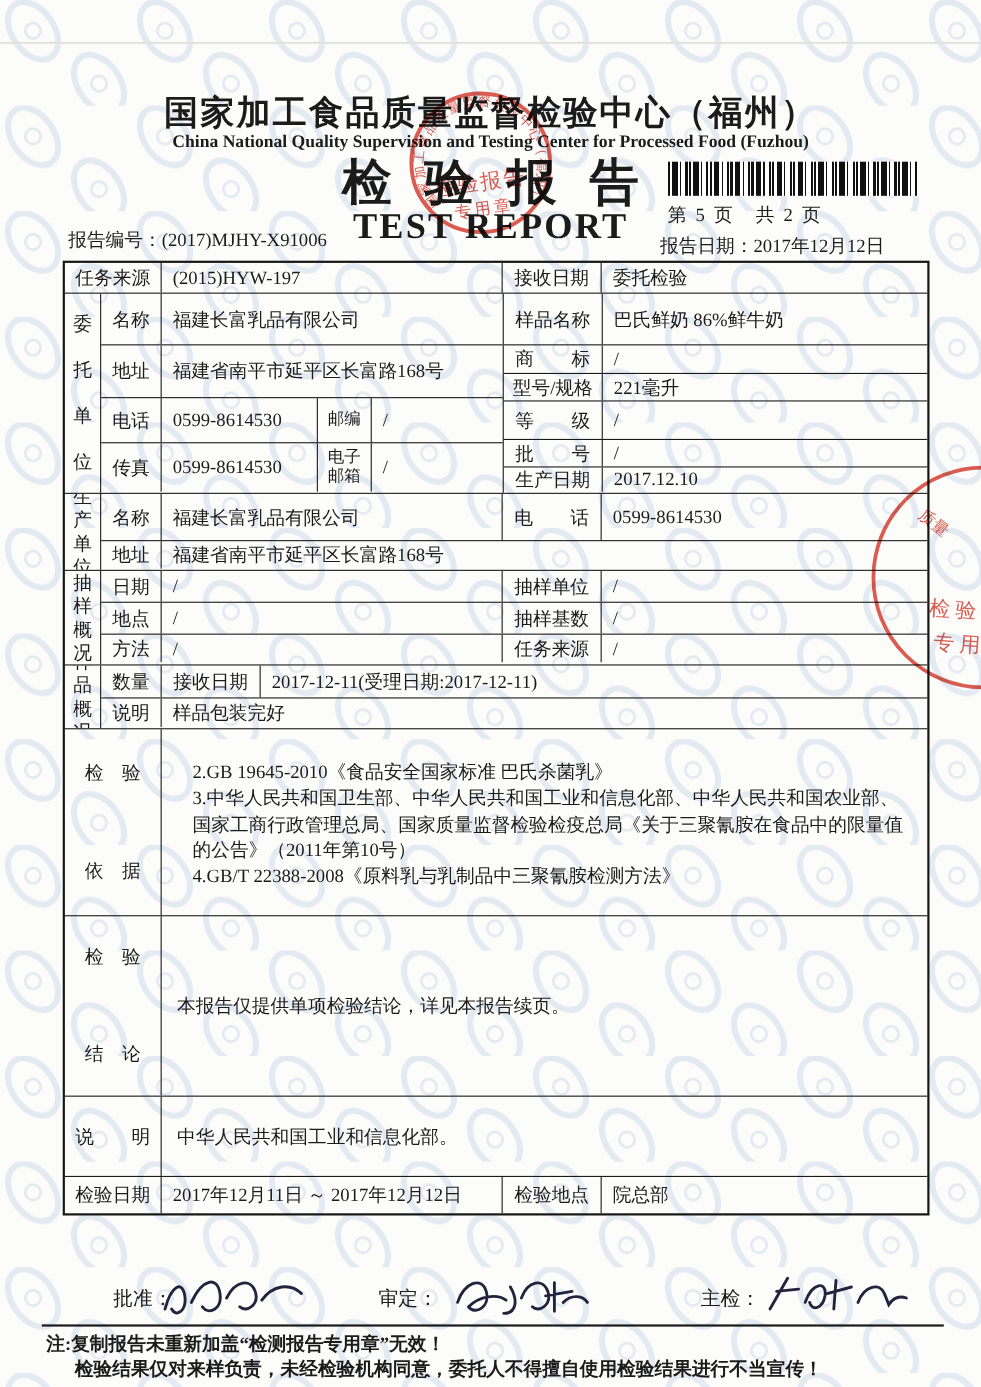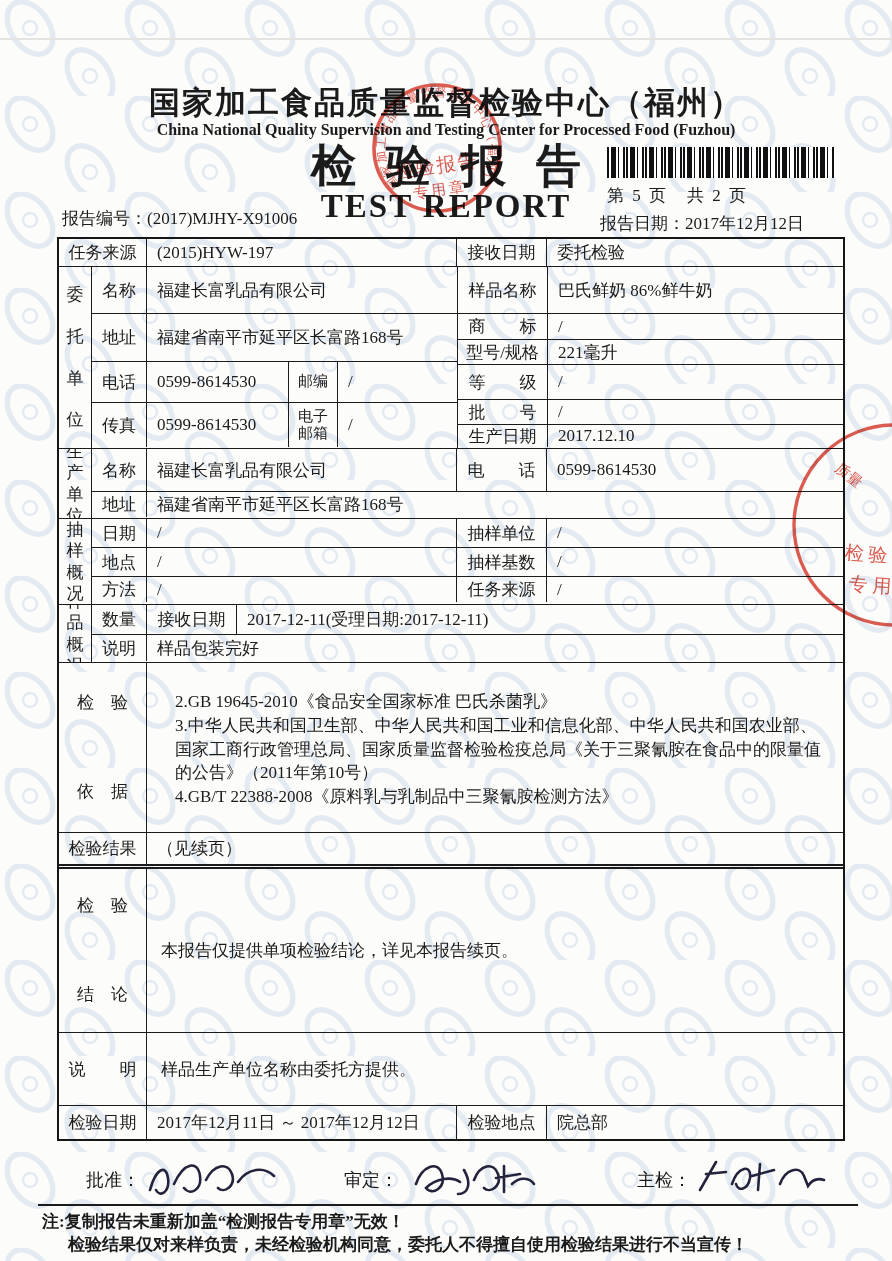--- a/index.html
+++ b/index.html
@@ -211,47 +211,43 @@
 依　据</div>
       <div class="c fx" style="align-items:center">
         <div class="basis">
           <div>2.GB 19645-2010《食品安全国家标准 巴氏杀菌乳》</div>
           <div>3.中华人民共和国卫生部、中华人民共和国工业和信息化部、中华人民共和国农业部、国家工商行政管理总局、国家质量监督检验检疫总局《关于三聚氰胺在食品中的限量值的公告》（2011年第10号）</div>
           <div>4.GB/T 22388-2008《原料乳与乳制品中三聚氰胺检测方法》</div>
         </div>
       </div>
     </div>
 
-    <div class="band dbl" style="height:36px">
-      <div class="c lab w88">检验结果</div>
-      <div class="c val fx">（见续页）</div>
-    </div>
 
     <div class="band" style="height:164px">
       <div class="c lab w88 lh26">检　验
 
 结　论</div>
       <div class="c val fx" style="padding-left:14px">本报告仅提供单项检验结论，详见本报告续页。</div>
     </div>
 
     <div class="band" style="height:73px">
       <div class="c lab w88">说　　明</div>
-      <div class="c val fx" style="padding-left:14px">样品生产单位名称由委托方提供。</div>
+      <div class="c val fx" style="padding-left:14px">中华人民共和国工业和信息化部。</div>
     </div>
 
     <div class="band" style="height:33px">
       <div class="c lab w88">检验日期</div>
       <div class="c val w310">2017年12月11日 ～ 2017年12月12日</div>
       <div class="c lab w90">检验地点</div>
       <div class="c val fx">院总部</div>
     </div>
   </div>
 
   <div class="sigrow">
-    <span class="siglab" style="left:86px">批准：</span>
+    <span class="siglab" style="left:103px">批准：</span>
     <svg class="sig" style="left:140px" width="150" height="58">
       <path d="M10 40 C16 18 26 14 28 28 C30 42 20 48 16 40 M34 34 C44 12 58 10 60 26 C62 40 50 46 44 38 M66 30 C74 14 88 12 92 24 C96 36 84 44 78 38 M98 32 C108 18 124 16 134 26"></path>
     </svg>
     <span class="siglab" style="left:344px">审定：</span>
     <svg class="sig" style="left:408px" width="140" height="58">
       <path d="M8 34 C14 16 30 10 34 24 C38 38 24 46 18 38 C28 28 44 26 52 32 M56 20 C64 34 60 44 50 44 M66 30 C72 14 86 12 90 24 C94 36 82 44 76 38 M96 16 L96 42 M88 28 L112 24 M104 34 C112 26 122 28 126 34"></path>
     </svg>
     <span class="siglab" style="left:637px">主检：</span>
     <svg class="sig" style="left:692px" width="140" height="58">
       <path d="M8 40 L24 12 M14 24 L34 22 M40 34 C46 16 60 14 58 28 C56 40 46 42 44 34 M68 14 L66 40 M60 26 L82 20 M88 34 C94 18 108 16 112 26 L116 36 C120 30 126 28 132 30"></path>

